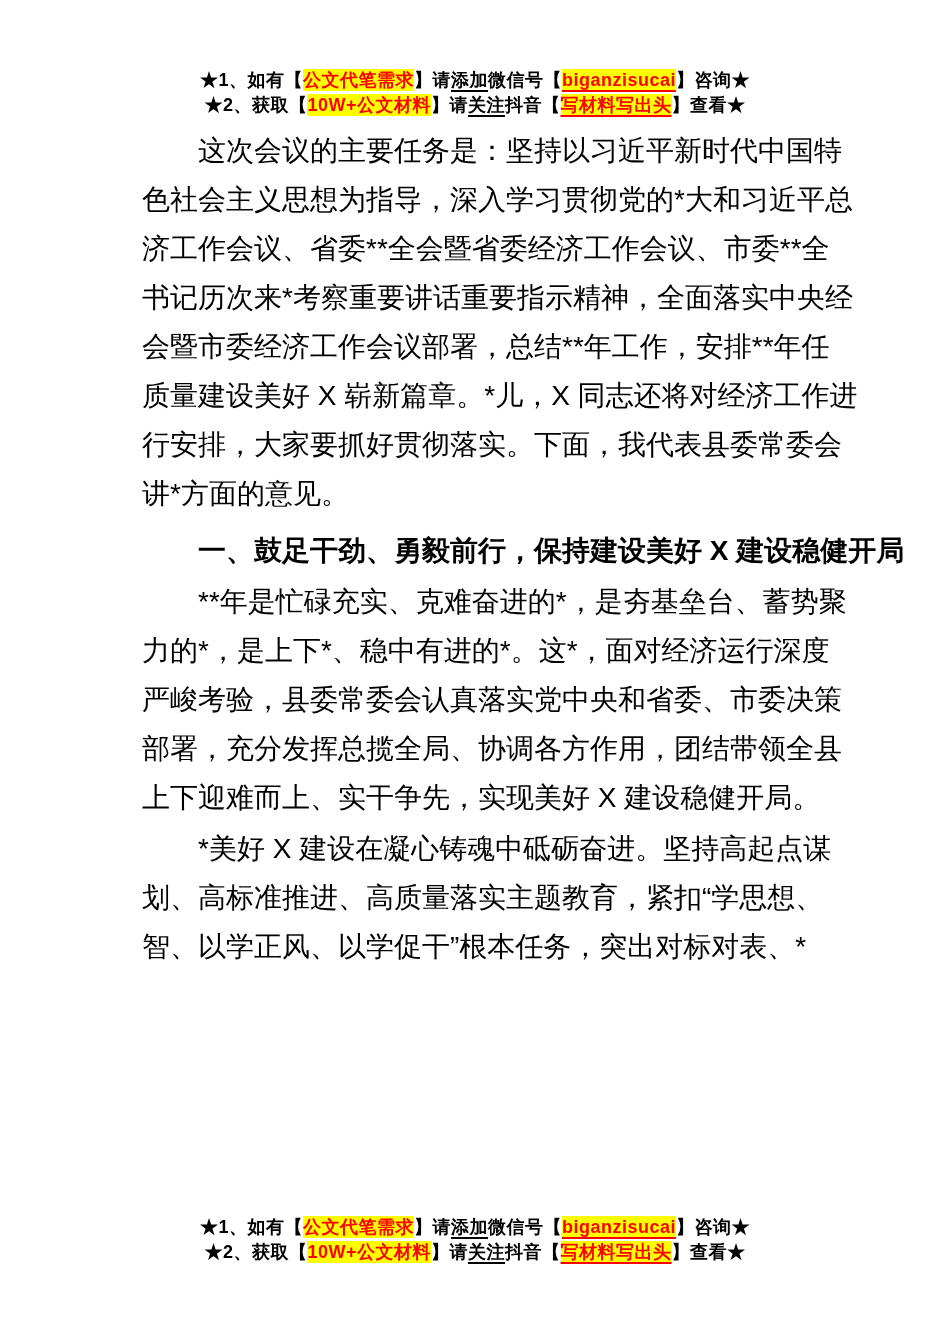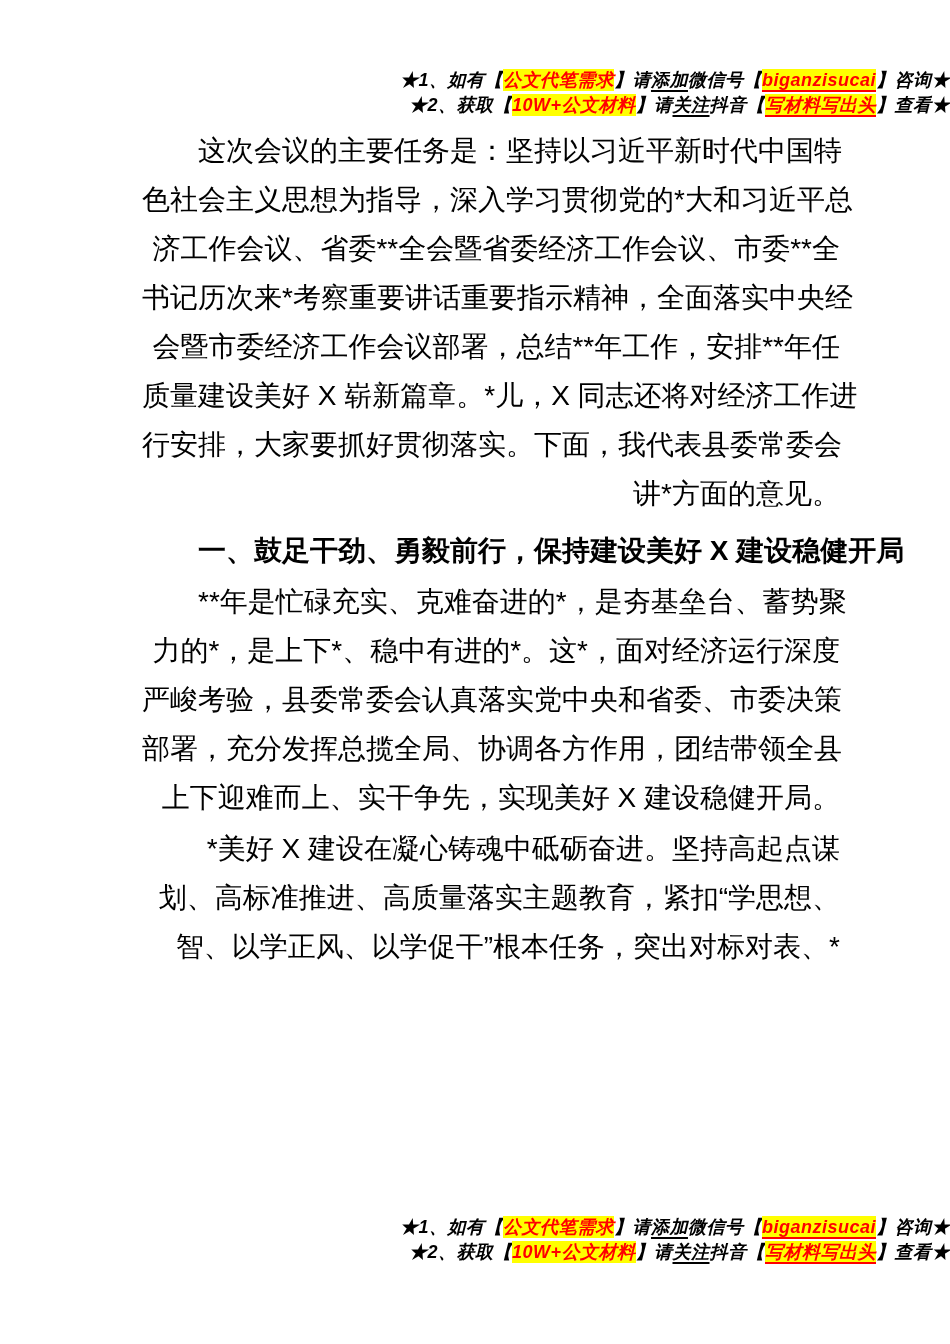--- a/index.html
+++ b/index.html
@@ -8,27 +8,26 @@
     width: 950px;
     height: 1344px;
     background: var(--page-bg, #ffffff);
     color: var(--text-black, #000000);
     font-family: "Liberation Sans", sans-serif;
     overflow: hidden;
     box-sizing: border-box;
   }
   
   .notice {
-    text-align: right;
+    text-align: center;
     font-weight: bold;
     font-size: 18px;
     line-height: 25px;
     letter-spacing: 0.5px;
     white-space: nowrap;
-    font-style: italic;
   }
   .notice-header { padding-top: 68px; }
   .notice-footer { position: absolute; top: 1215px; left: 0; right: 0; }
   .seg-plain { color: var(--text-black, #000000); }
   .seg-hl {
     color: var(--accent-red, #ff0000);
     background: var(--highlight-yellow, #ffff00);
     padding: 1px 0;
   }
   .seg-hl-u {
@@ -45,21 +44,21 @@
     text-underline-offset: 4px;
   }
   
   .doc {
     margin: 8px 110px 0 142px;
     font-size: 28px;
     line-height: 49px;
     text-align: left;
   }
   .doc-title { font-weight: normal; }
-  .block { margin-top: 2px; text-align: right; }
+  .block { margin-top: 2px; }
   .block.heading { font-weight: bold; margin-top: 8px; }
   .line { white-space: nowrap; }
   .line.first { text-indent: 56px; }
 </style>
 </head>
 <body>
 
 <div class="page">
 
   <div class="notice notice-header">

